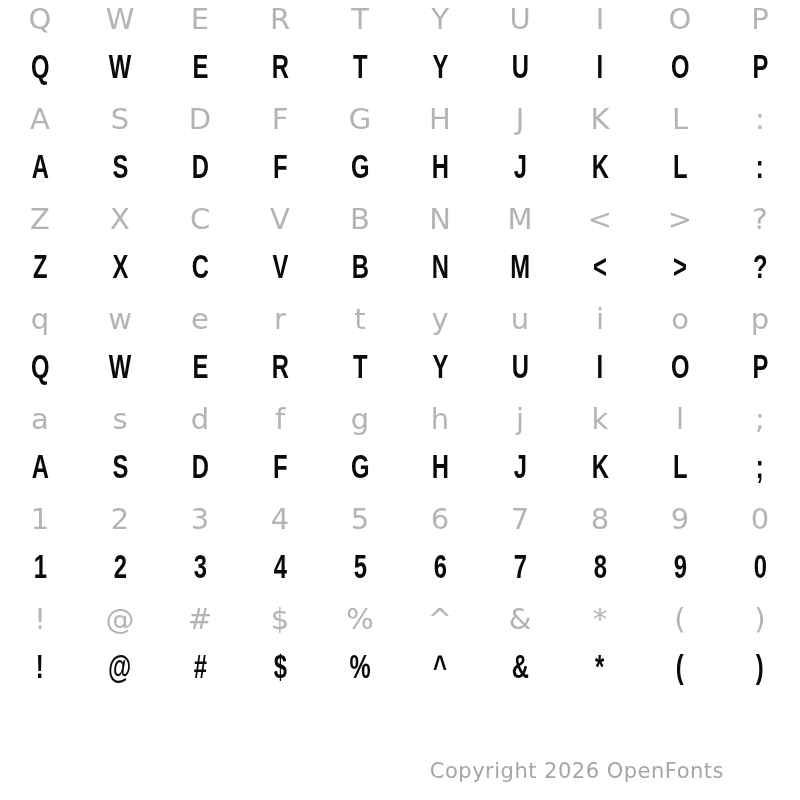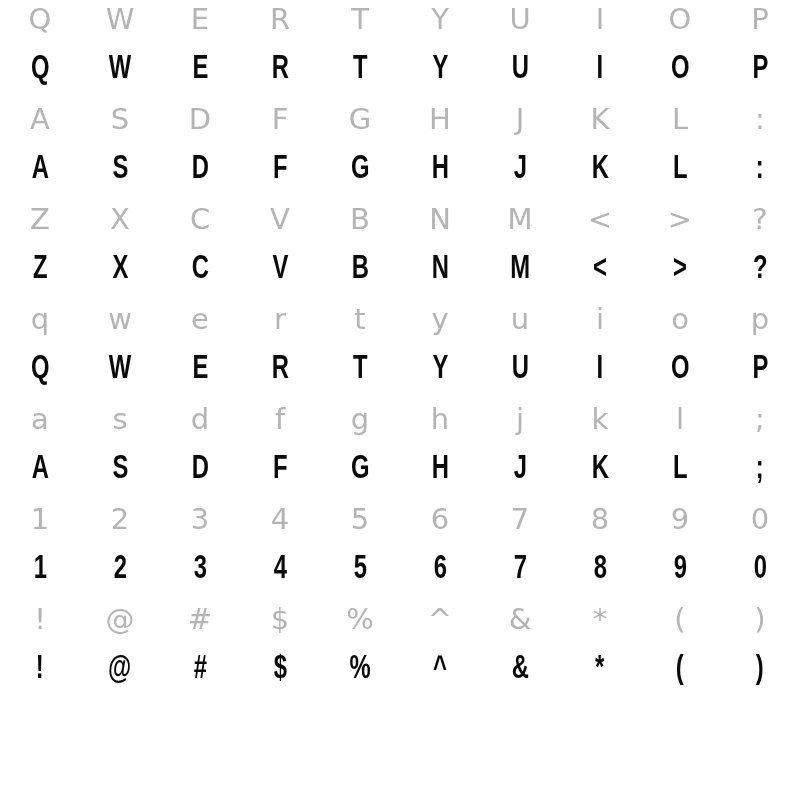--- a/index.html
+++ b/index.html
@@ -223,13 +223,14 @@
           <span class="cell"><span class="g">$</span></span>
           <span class="cell"><span class="g">%</span></span>
           <span class="cell"><span class="g">^</span></span>
           <span class="cell"><span class="g">&amp;</span></span>
           <span class="cell"><span class="g">*</span></span>
           <span class="cell"><span class="g">(</span></span>
           <span class="cell"><span class="g">)</span></span>
         </div>
       </div>
     </div>
+  <div class="footer">Copyright 2026 OpenFonts</div>
 </div>
 
 </body></html>

